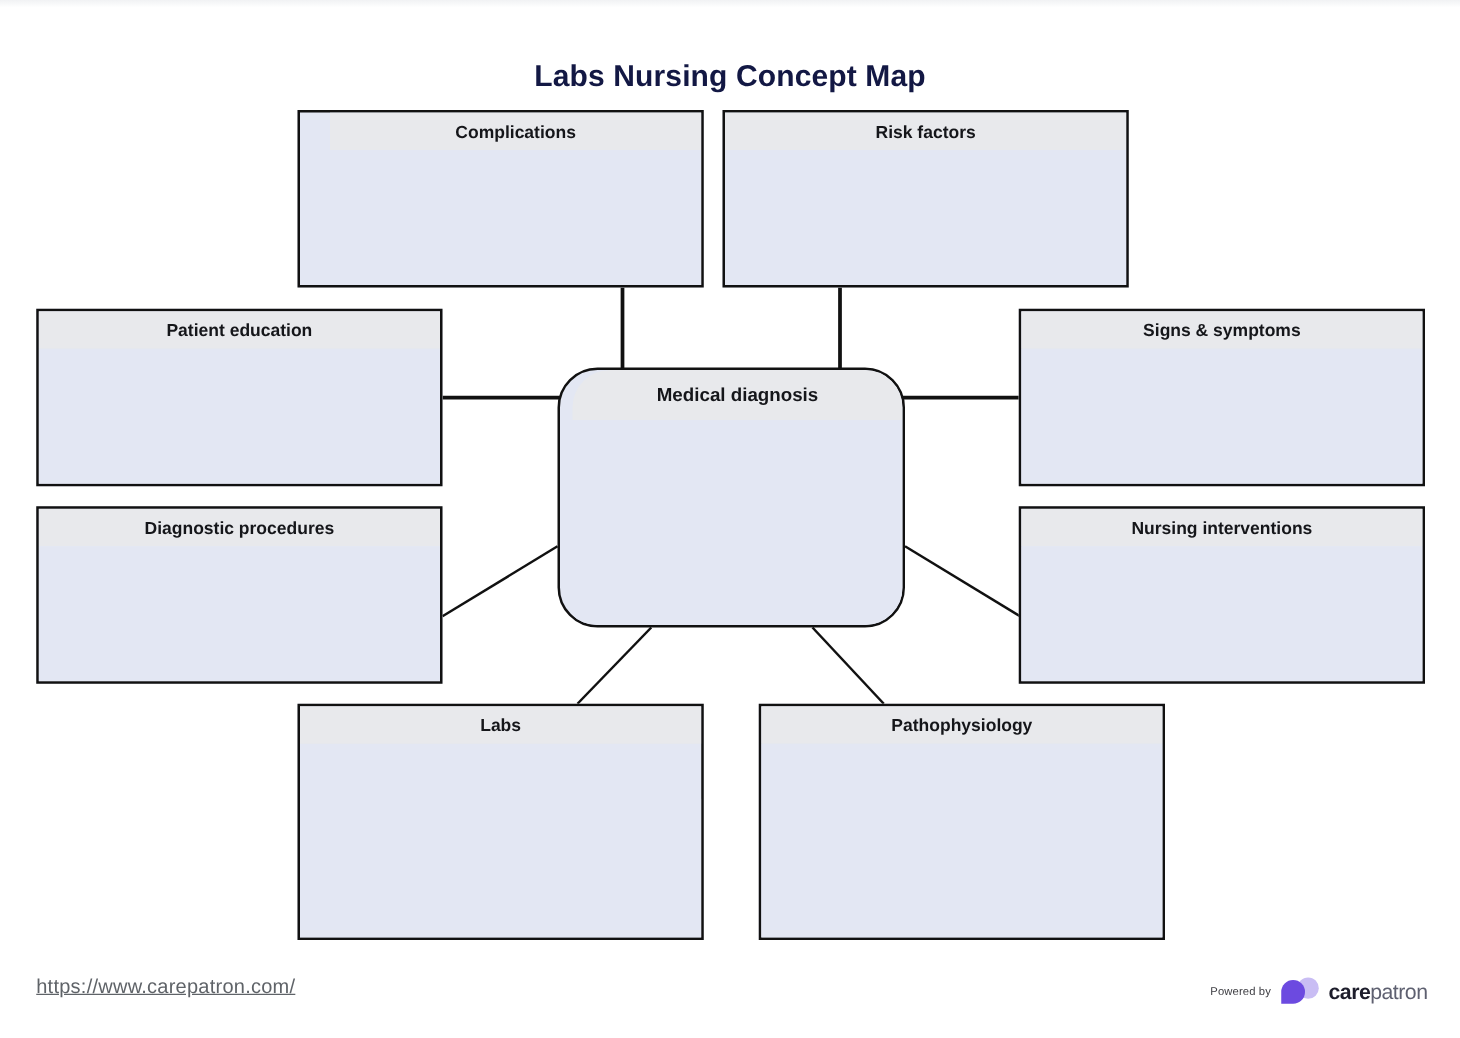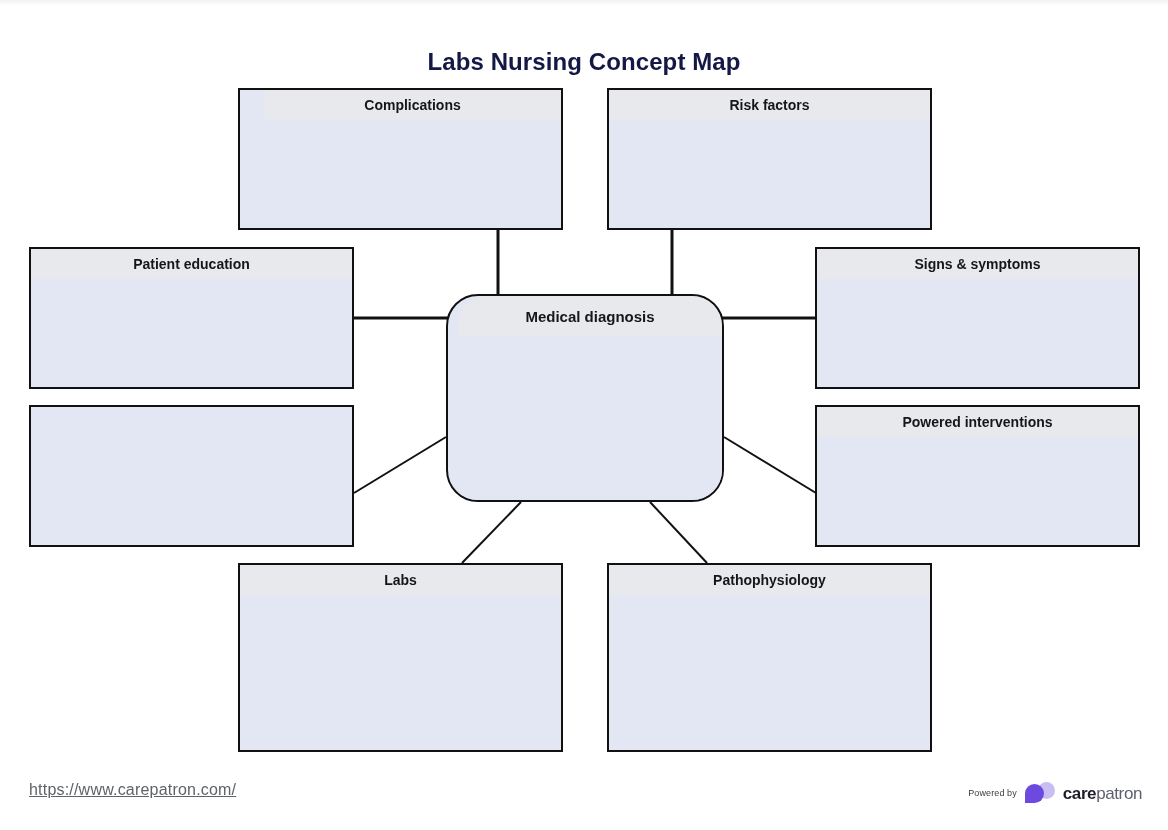--- a/index.html
+++ b/index.html
@@ -153,44 +153,47 @@
     <line x1="707" y1="563" x2="650" y2="502" stroke="#111111" stroke-width="2"></line>
   </svg>
 
 <div id="nodes-layer">
     <div class="node" style="left: 238px; top: 88px; width: 325px; height: 142px; padding-left: 24px;">
       <div class="node-header">
         <span class="node-title">Complications</span>
       </div>
       <div class="node-body"></div>
     </div>
-    <div class="node" style="left: 607px; top: 88px; width: 325px; height: 142px;">
+    <div class="node" style="left: 578px; top: 88px; width: 325px; height: 142px;">
       <div class="node-header">
         <span class="node-title">Risk factors</span>
       </div>
       <div class="node-body"></div>
     </div>
     <div class="node" style="left: 29px; top: 247px; width: 325px; height: 142px;">
       <div class="node-header">
         <span class="node-title">Patient education</span>
       </div>
       <div class="node-body"></div>
     </div>
     <div class="node" style="left: 815px; top: 247px; width: 325px; height: 142px;">
       <div class="node-header">
         <span class="node-title">Signs &amp; symptoms</span>
       </div>
       <div class="node-body"></div>
     </div>
     <div class="node" style="left: 29px; top: 405px; width: 325px; height: 142px;">
+      <div class="node-header">
+        <span class="node-title">Diagnostic procedures</span>
+      </div>
       <div class="node-body"></div>
     </div>
     <div class="node" style="left: 815px; top: 405px; width: 325px; height: 142px;">
       <div class="node-header">
-        <span class="node-title">Powered interventions</span>
+        <span class="node-title">Nursing interventions</span>
       </div>
       <div class="node-body"></div>
     </div>
     <div class="node" style="left: 238px; top: 563px; width: 325px; height: 189px; gap: 44px;">
       <div class="node-header">
         <span class="node-title">Labs</span>
       </div>
       <div class="node-body"></div>
     </div>
     <div class="node" style="left: 607px; top: 563px; width: 325px; height: 189px;">

